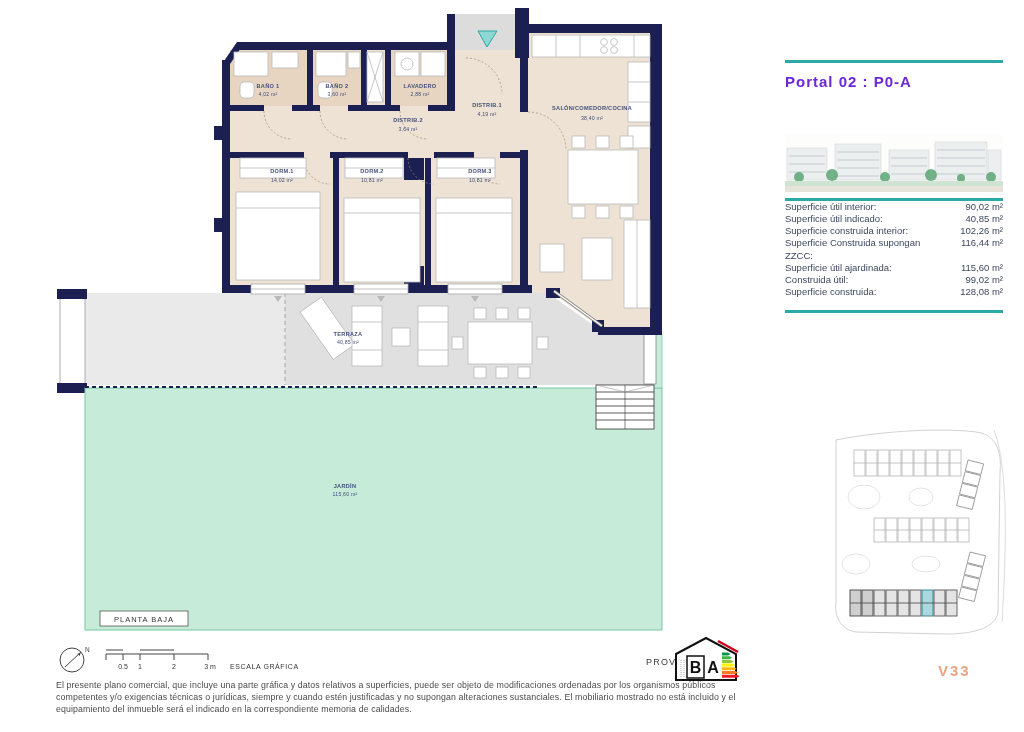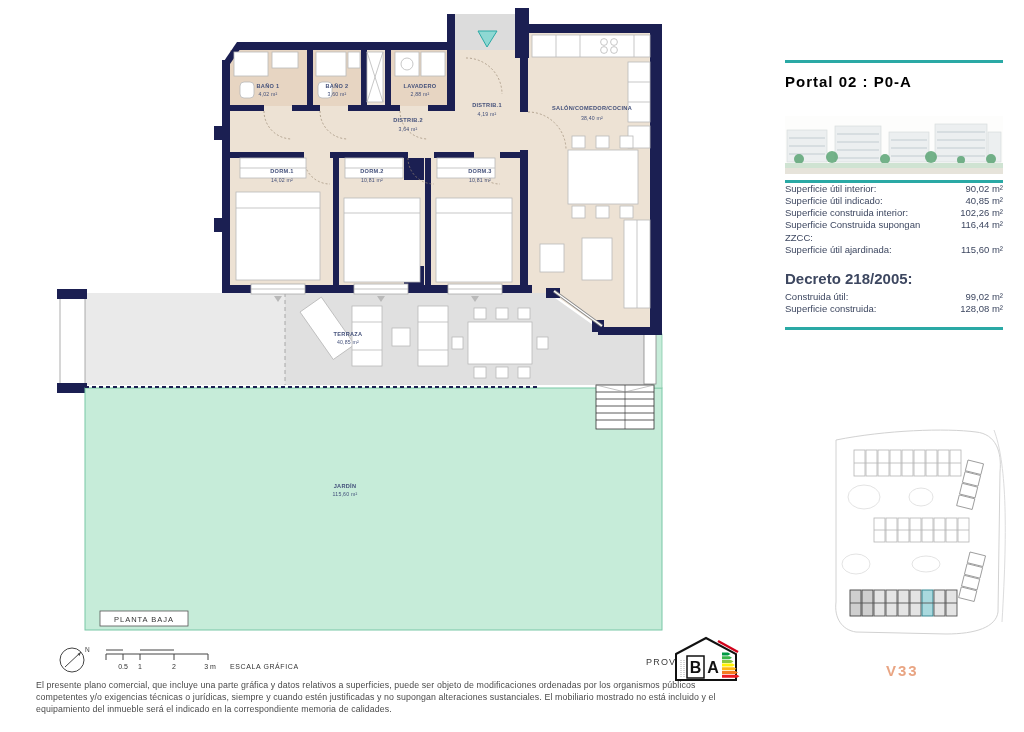--- a/index.html
+++ b/index.html
@@ -4,35 +4,35 @@
 <style>
   html,body{margin:0;padding:0;}
   body{
     position:relative;width:1024px;height:732px;background:#ffffff;
     font-family:"Liberation Sans",sans-serif;overflow:hidden;color:#3d4760;
   }
   .abs{position:absolute;}
   
   .sidebar{position:absolute;left:785px;top:60px;width:218px;}
   .rule{height:3px;background:#2aa9a5;border:none;margin:0;}
-  .portal-title{font-size:15px;font-weight:700;letter-spacing:1px;color:#000000;margin:10px 0 26px 0;}
+  .portal-title{font-size:15px;font-weight:700;letter-spacing:1px;color:#6d28d9;margin:10px 0 44px 0;}
   .render-wrap{width:218px;height:58px;margin-bottom:6px;}
   .sup-headrow{display:flex;align-items:baseline;justify-content:space-between;margin:8px 0 6px 0;}
   .sup-heading{font-size:17px;font-weight:700;color:#3d4760;}
   .vivienda{color:#e9a583;font-size:12px;letter-spacing:.5px;}
   .vivienda b{font-size:19px;font-weight:400;margin-left:3px;}
   .srow{display:flex;justify-content:space-between;font-size:9.5px;line-height:1.28;color:#3d4760;}
   .srow .val{text-align:right;white-space:nowrap;padding-left:16px;}
   .decreto-heading{font-size:15px;font-weight:700;margin:14px 0 4px 0;color:#3d4760;}
   .rule2{margin-top:12px;}
   
-  .disclaimer{position:absolute;left:36px;top:679px;width:708px;font-size:8.8px;
+  .disclaimer{position:absolute;left:56px;top:679px;width:708px;font-size:8.8px;
     line-height:1.38;color:#4a4a4a;letter-spacing:.1px;}
   .provisional{position:absolute;left:602px;top:657px;font-size:9px;color:#3a3a3a;letter-spacing:1.2px;padding-left:44px;}
-  .version{position:absolute;left:886px;top:662px;font-size:15px;color:#e9a583;letter-spacing:2px;font-weight:600;}
+  .version{position:absolute;left:938px;top:662px;font-size:15px;color:#e9a583;letter-spacing:2px;font-weight:600;}
   svg text{font-family:"Liberation Sans",sans-serif;}
   .plan-label{fill:#43507a;font-size:5.6px;font-weight:700;letter-spacing:.3px;}
   .plan-area{fill:#43507a;font-size:5.2px;letter-spacing:.2px;}
 </style>
 </head>
 <body>
 
 <svg class="abs" style="left:0;top:0" width="760" height="645" viewBox="0 0 760 645">
 
   <g>
@@ -328,21 +328,20 @@
   </div>
   <div class="srow">
     <span>Superficie Construida supongan ZZCC:</span>
     <span class="val">116,44 m²</span>
   </div>
   <div class="srow">
     <span>Superficie útil ajardinada:</span>
     <span class="val">115,60 m²</span>
   </div>
 
-  <div class="decreto-heading">Decreto 218/2005:</div>
   <div class="srow">
     <span>Construida útil:</span>
     <span class="val">99,02 m²</span>
   </div>
   <div class="srow">
     <span>Superficie construida:</span>
     <span class="val">128,08 m²</span>
   </div>
   <hr class="rule rule2">
 </div>

